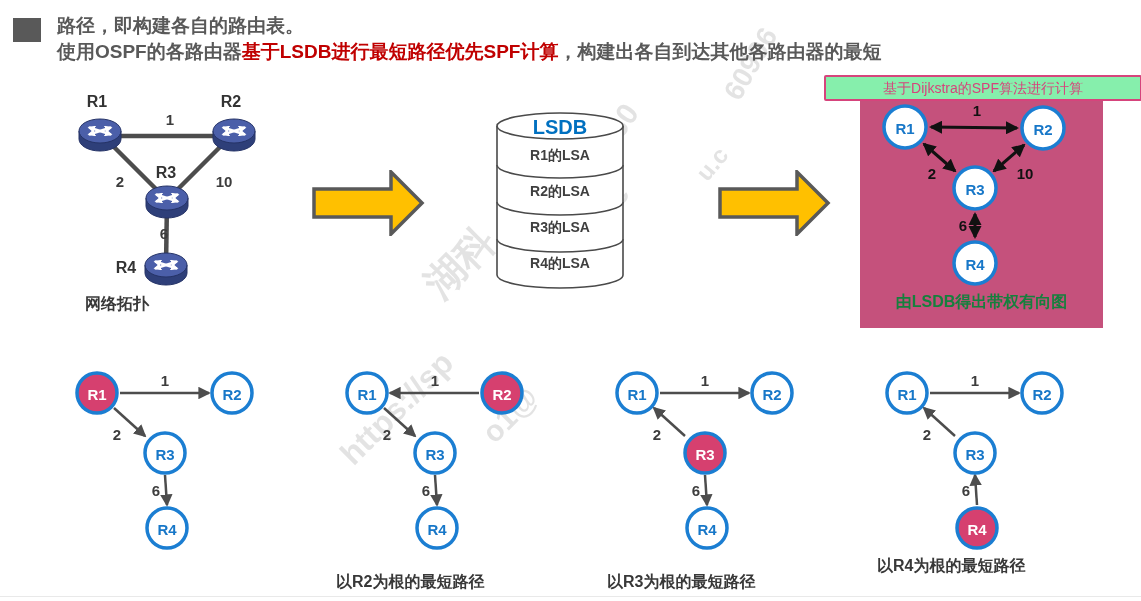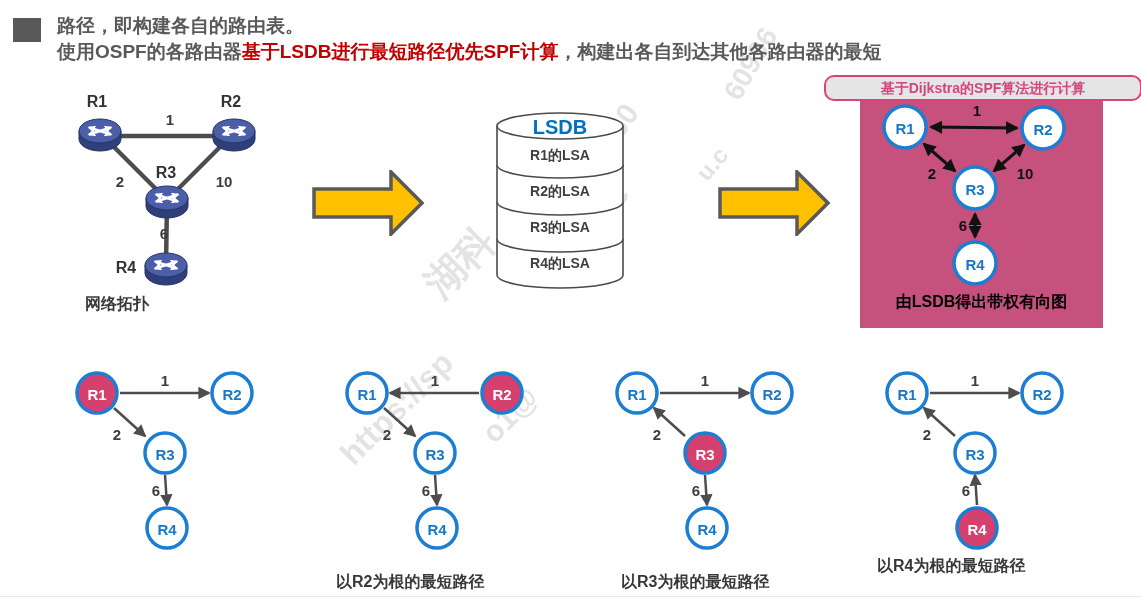--- a/index.html
+++ b/index.html
@@ -26,24 +26,24 @@
   .node.root{fill:#D6406F;stroke:#1B7ED2;}
   .edge{stroke:#4d4d4d;stroke-width:2.5;fill:none;}
   .bedge{stroke:#111;stroke-width:3;fill:none;}
   .toplink{stroke:#4d4d4d;stroke-width:4.5;}
   .lsdbtxt{font-size:20px;font-weight:bold;fill:#0070C0;text-anchor:middle;dominant-baseline:central;}
   .lsaentry{font-size:14px;font-weight:bold;fill:#3f3f3f;text-anchor:middle;dominant-baseline:central;}
   .cyl{fill:#fff;stroke:#4a4a4a;stroke-width:1.6;}
   .panel{position:absolute;z-index:3;}
   
   .spfbox{position:absolute;left:860px;top:98px;width:243px;height:230px;background:#C5517C;z-index:2;}
-  .spftag{position:absolute;left:824px;top:75px;width:314px;height:22px;background:#e5e5e5;
-          border:2px solid #D6447C;border-radius:10px;color:#D6447C;font-weight:bold;font-size:14px;
+  .spftag{position:absolute;left:824px;top:75px;width:314px;height:22px;background:#86efac;
+          border:2px solid #D6447C;border-radius:2px;color:#D6447C;font-weight:normal;font-size:14px;
           text-align:center;line-height:22px;z-index:5;}
-  .spfcap{position:absolute;left:868px;top:292px;width:227px;text-align:center;color:#000000;
+  .spfcap{position:absolute;left:868px;top:292px;width:227px;text-align:center;color:#15803d;
           font-weight:bold;font-size:16px;z-index:4;}
   .bottomline{position:absolute;left:0;top:596px;width:1141px;height:1px;background:#e9e9e9;}
 </style>
 </head>
 <body>
 
 <div class="canvas">
 
   <svg width="0" height="0" style="position:absolute">
     <defs>
@@ -198,21 +198,21 @@
     <circle class="node root" cx="108" cy="85" r="20"></circle>
     <circle class="node" cx="110" cy="160" r="20"></circle>
     <text class="nlabel" x="40" y="26">R1</text>
     <text class="nlabel" x="175" y="26">R2</text>
     <text class="nlabel rootlbl" x="108" y="86">R3</text>
     <text class="nlabel" x="110" y="161">R4</text>
     <text class="cost" x="108" y="12">1</text>
     <text class="cost" x="60" y="66">2</text>
     <text class="cost" x="99" y="122">6</text>
   </svg>
-  <div class="cap" style="left:621px;top:572px;width:200px">以R3为根的最短路径</div>
+  <div class="cap" style="left:607px;top:572px;width:200px">以R3为根的最短路径</div>
 
   <svg class="panel" style="left:867px;top:368px" width="240" height="200">
     <g>
       <line class="edge" x1="63" y1="25" x2="152" y2="25" marker-end="url(#mGray)"></line>
       <line class="edge" x1="88" y1="68" x2="57" y2="40" marker-end="url(#mGray)"></line>
       <line class="edge" x1="110" y1="137" x2="108" y2="107" marker-end="url(#mGray)"></line>
     </g>
     <circle class="node" cx="40" cy="25" r="20"></circle>
     <circle class="node" cx="175" cy="25" r="20"></circle>
     <circle class="node" cx="108" cy="85" r="20"></circle>

